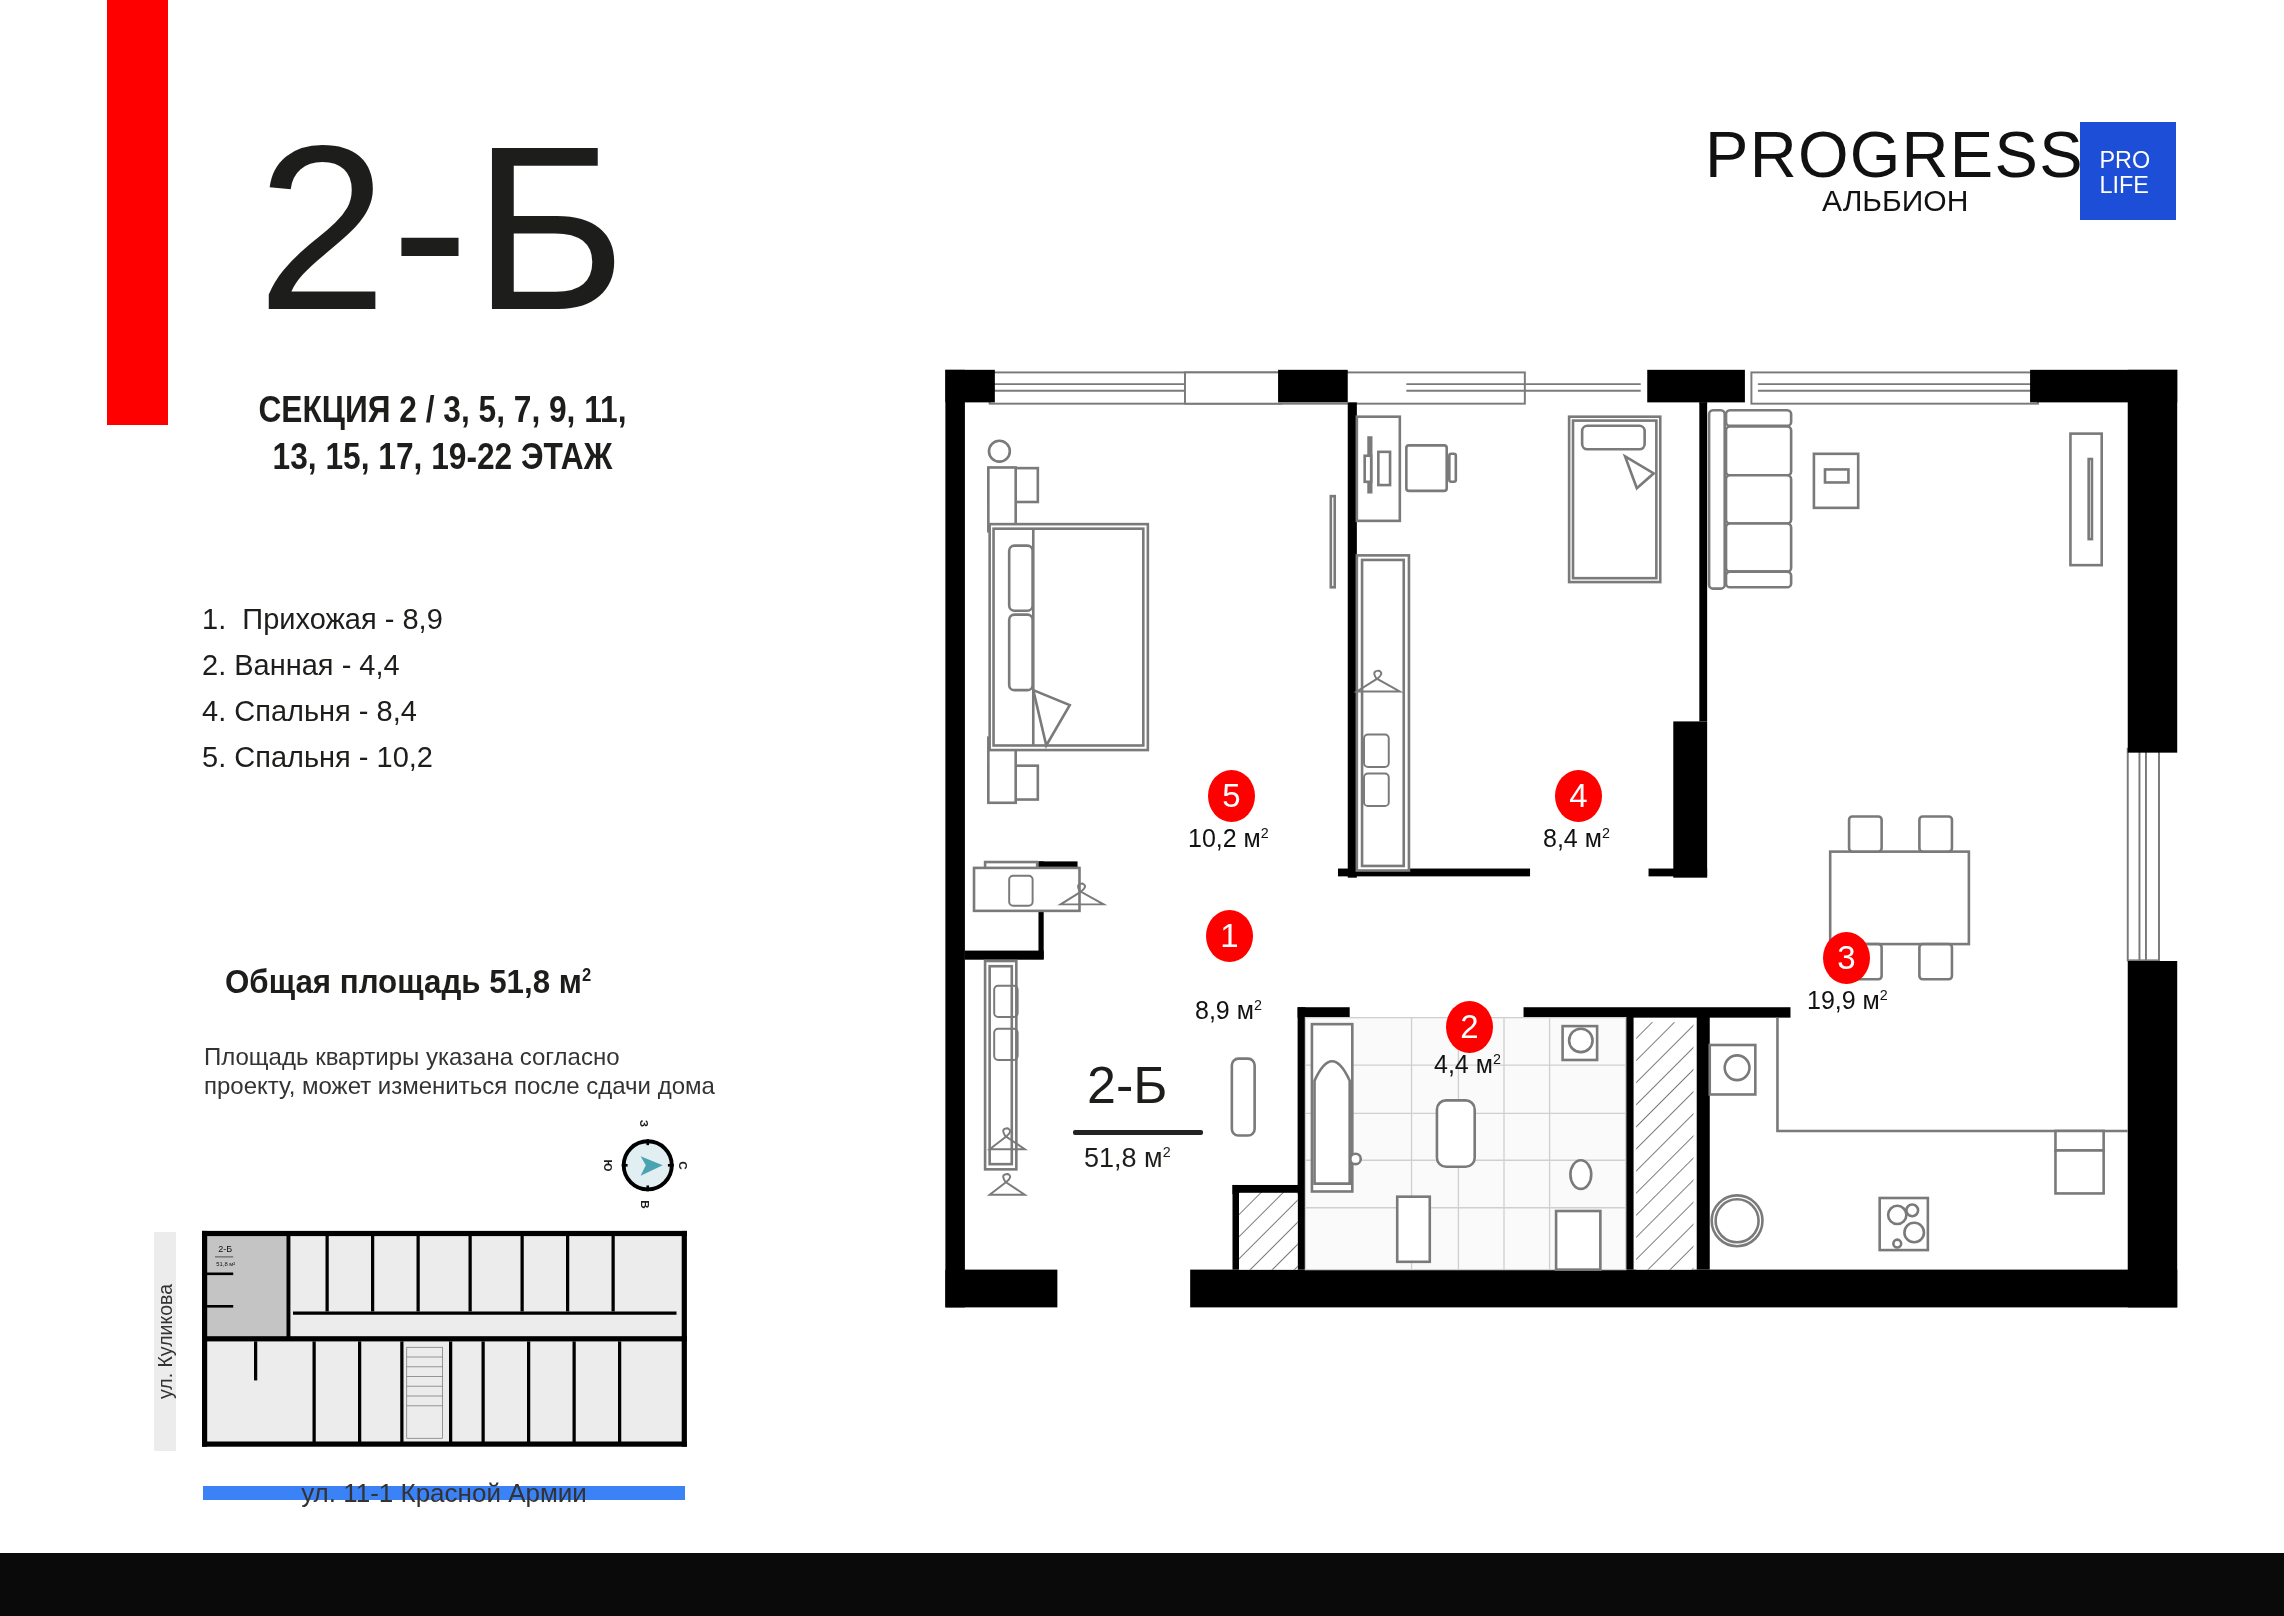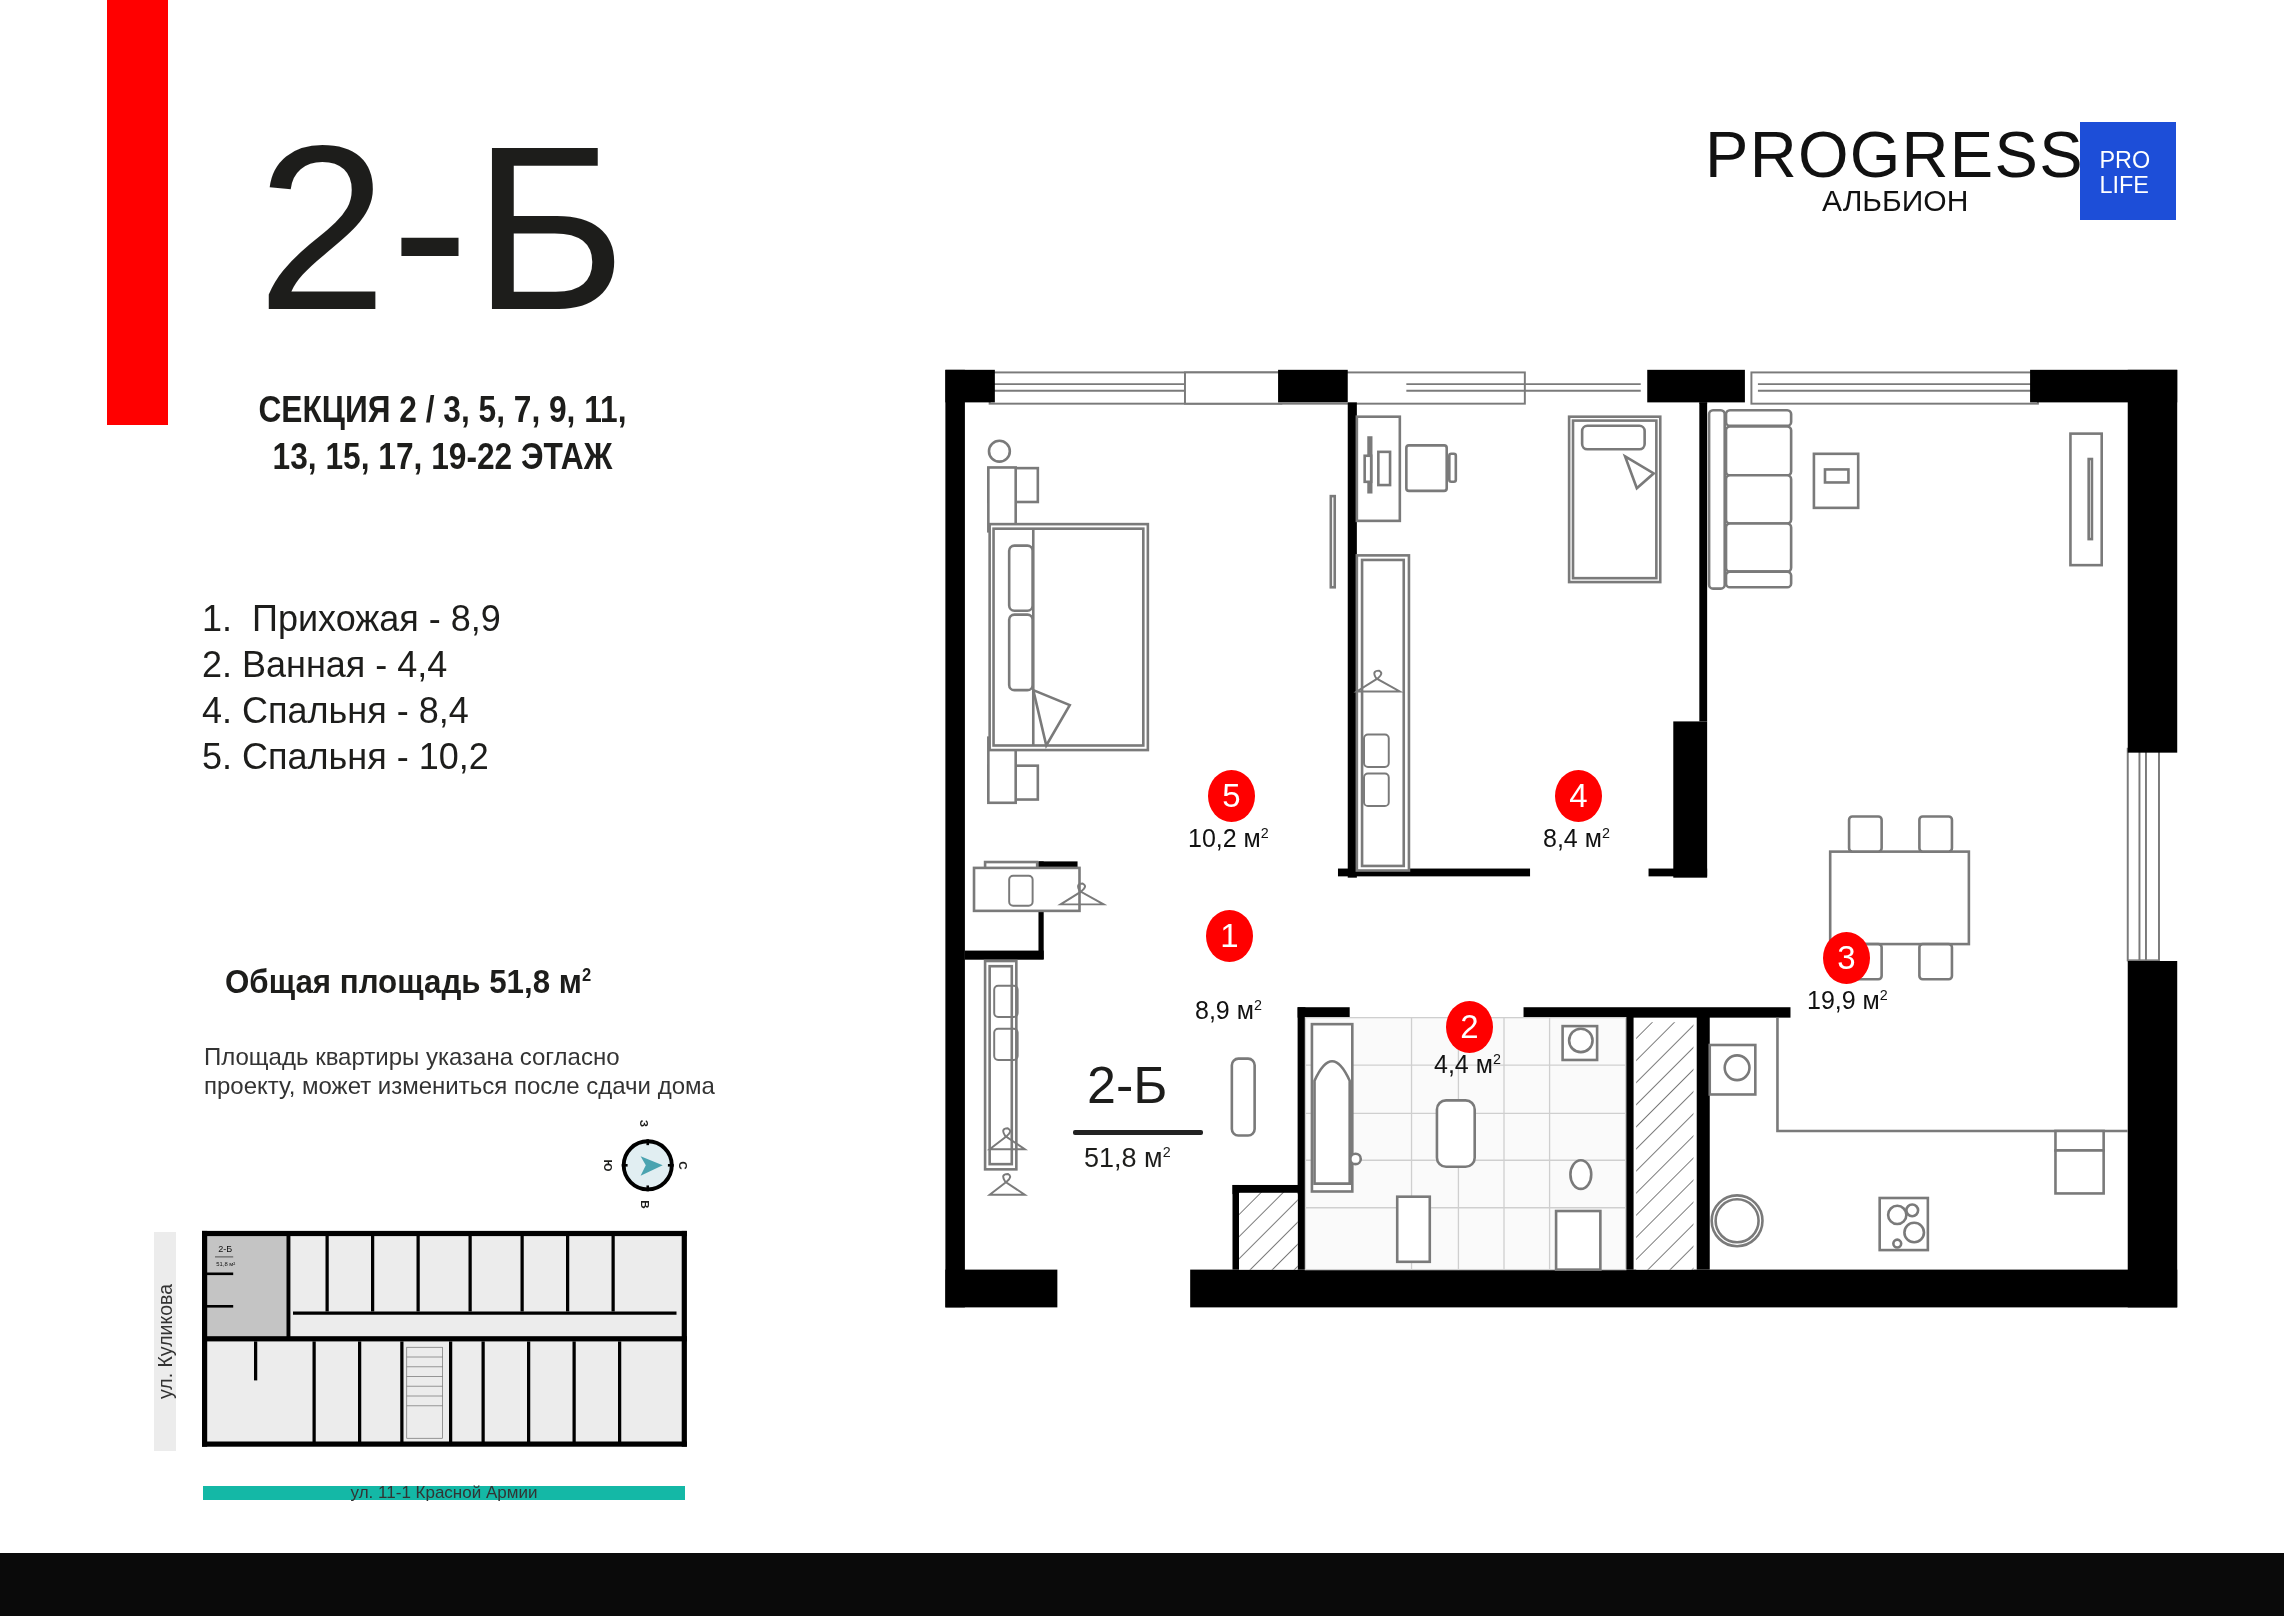--- a/index.html
+++ b/index.html
@@ -2,41 +2,41 @@
 <html style="font-size:10.4px"><head>
 <meta charset="utf-8">
 <style>
   html, body { margin:0; padding:0; background:#ffffff; }
   body { width:2284px; height:1616px; position:relative; overflow:hidden;
          font-family:"Liberation Sans", sans-serif; color:#1d1d1b; }
   .abs { position:absolute; }
   .red-bar { left:107px; top:0; width:61px; height:425px; background:#ff0000; }
   .apt-code { left:257px; top:111px; font-size:234px; font-weight:400; line-height:1; letter-spacing:3.9px; color:#1d1d1b; }
   .section-line { left:195px; width:495px; text-align:center; font-weight:700; font-size:36px; line-height:43px; transform:scaleX(0.88); transform-origin:center; }
-  .room-list { left:202px; top:596px; font-size:36px; line-height:46px; }
+  .room-list { left:202px; top:596px; font-size:29px; line-height:46px; }
   .room-list div { white-space:pre; }
   .total { left:225px; top:962px; font-size:34px; font-weight:700; transform:scaleX(0.92); transform-origin:left; }
   .total sup { font-size:18px; }
   .note { left:204px; top:1042px; font-size:24px; line-height:29px; color:#333; }
   .logo-title { left:1705px; top:122px; font-size:65px; font-weight:400; letter-spacing:1.3px; color:#111; line-height:1; }
   .logo-sub { left:1822px; top:186px; font-size:30px; color:#111; line-height:1; }
   .logo-box { left:2080px; top:122px; width:96px; height:98px; background:#1d4ed8; color:#fff; }
   .logo-box span { position:absolute; left:19.5px; font-size:23.4px; line-height:1; }
   .footer { left:0; top:1553px; width:2284px; height:63px; background:#0a0a0a; }
   .plan { left:0; top:0; }
   .badge { position:absolute; width:47px; height:52px; border-radius:50%; background:#ff0000; color:#fff; font-size:33px; text-align:center; line-height:52px; }
   .area { position:absolute; font-size:25px; color:#111; white-space:nowrap; }
   .area sup { font-size:14.3px; }
   .apt-center-code { left:1087px; top:1055px; font-size:52px; font-weight:500; }
   .apt-center-rule { left:1073px; top:1130px; width:130px; height:4.6px; background:#222; border-radius:2px; }
   .apt-center-area { left:1084px; top:1143px; font-size:27px; }
   .apt-center-area sup { font-size:14.3px; }
   .street-v { left:154px; top:1232px; width:22px; height:219px; background:#ececec; }
   .street-v span { position:absolute; left:-96px; top:98px; width:215px; transform:rotate(-90deg); font-size:19.5px; color:#333; text-align:center; }
-  .street-h { left:203px; top:1486px; width:482px; height:14.3px; background:#14b8a6; text-align:center; font-size:17px; line-height:14.3px; color:#333; }
+  .street-h { left:203px; top:1486px; width:482px; height:14.3px; background:#3b82f6; text-align:center; font-size:26px; line-height:14.3px; color:#333; }
   .street-h span { position:relative; top:0px; }
 </style>
 </head>
 <body>
 
 <div class="abs red-bar"></div>
 <div class="abs apt-code">2-Б</div>
 <div class="abs section-line" style="top:388px;">СЕКЦИЯ 2 / 3, 5, 7, 9, 11,</div>
 <div class="abs section-line" style="top:435px;">13, 15, 17, 19-22 ЭТАЖ</div>
 

